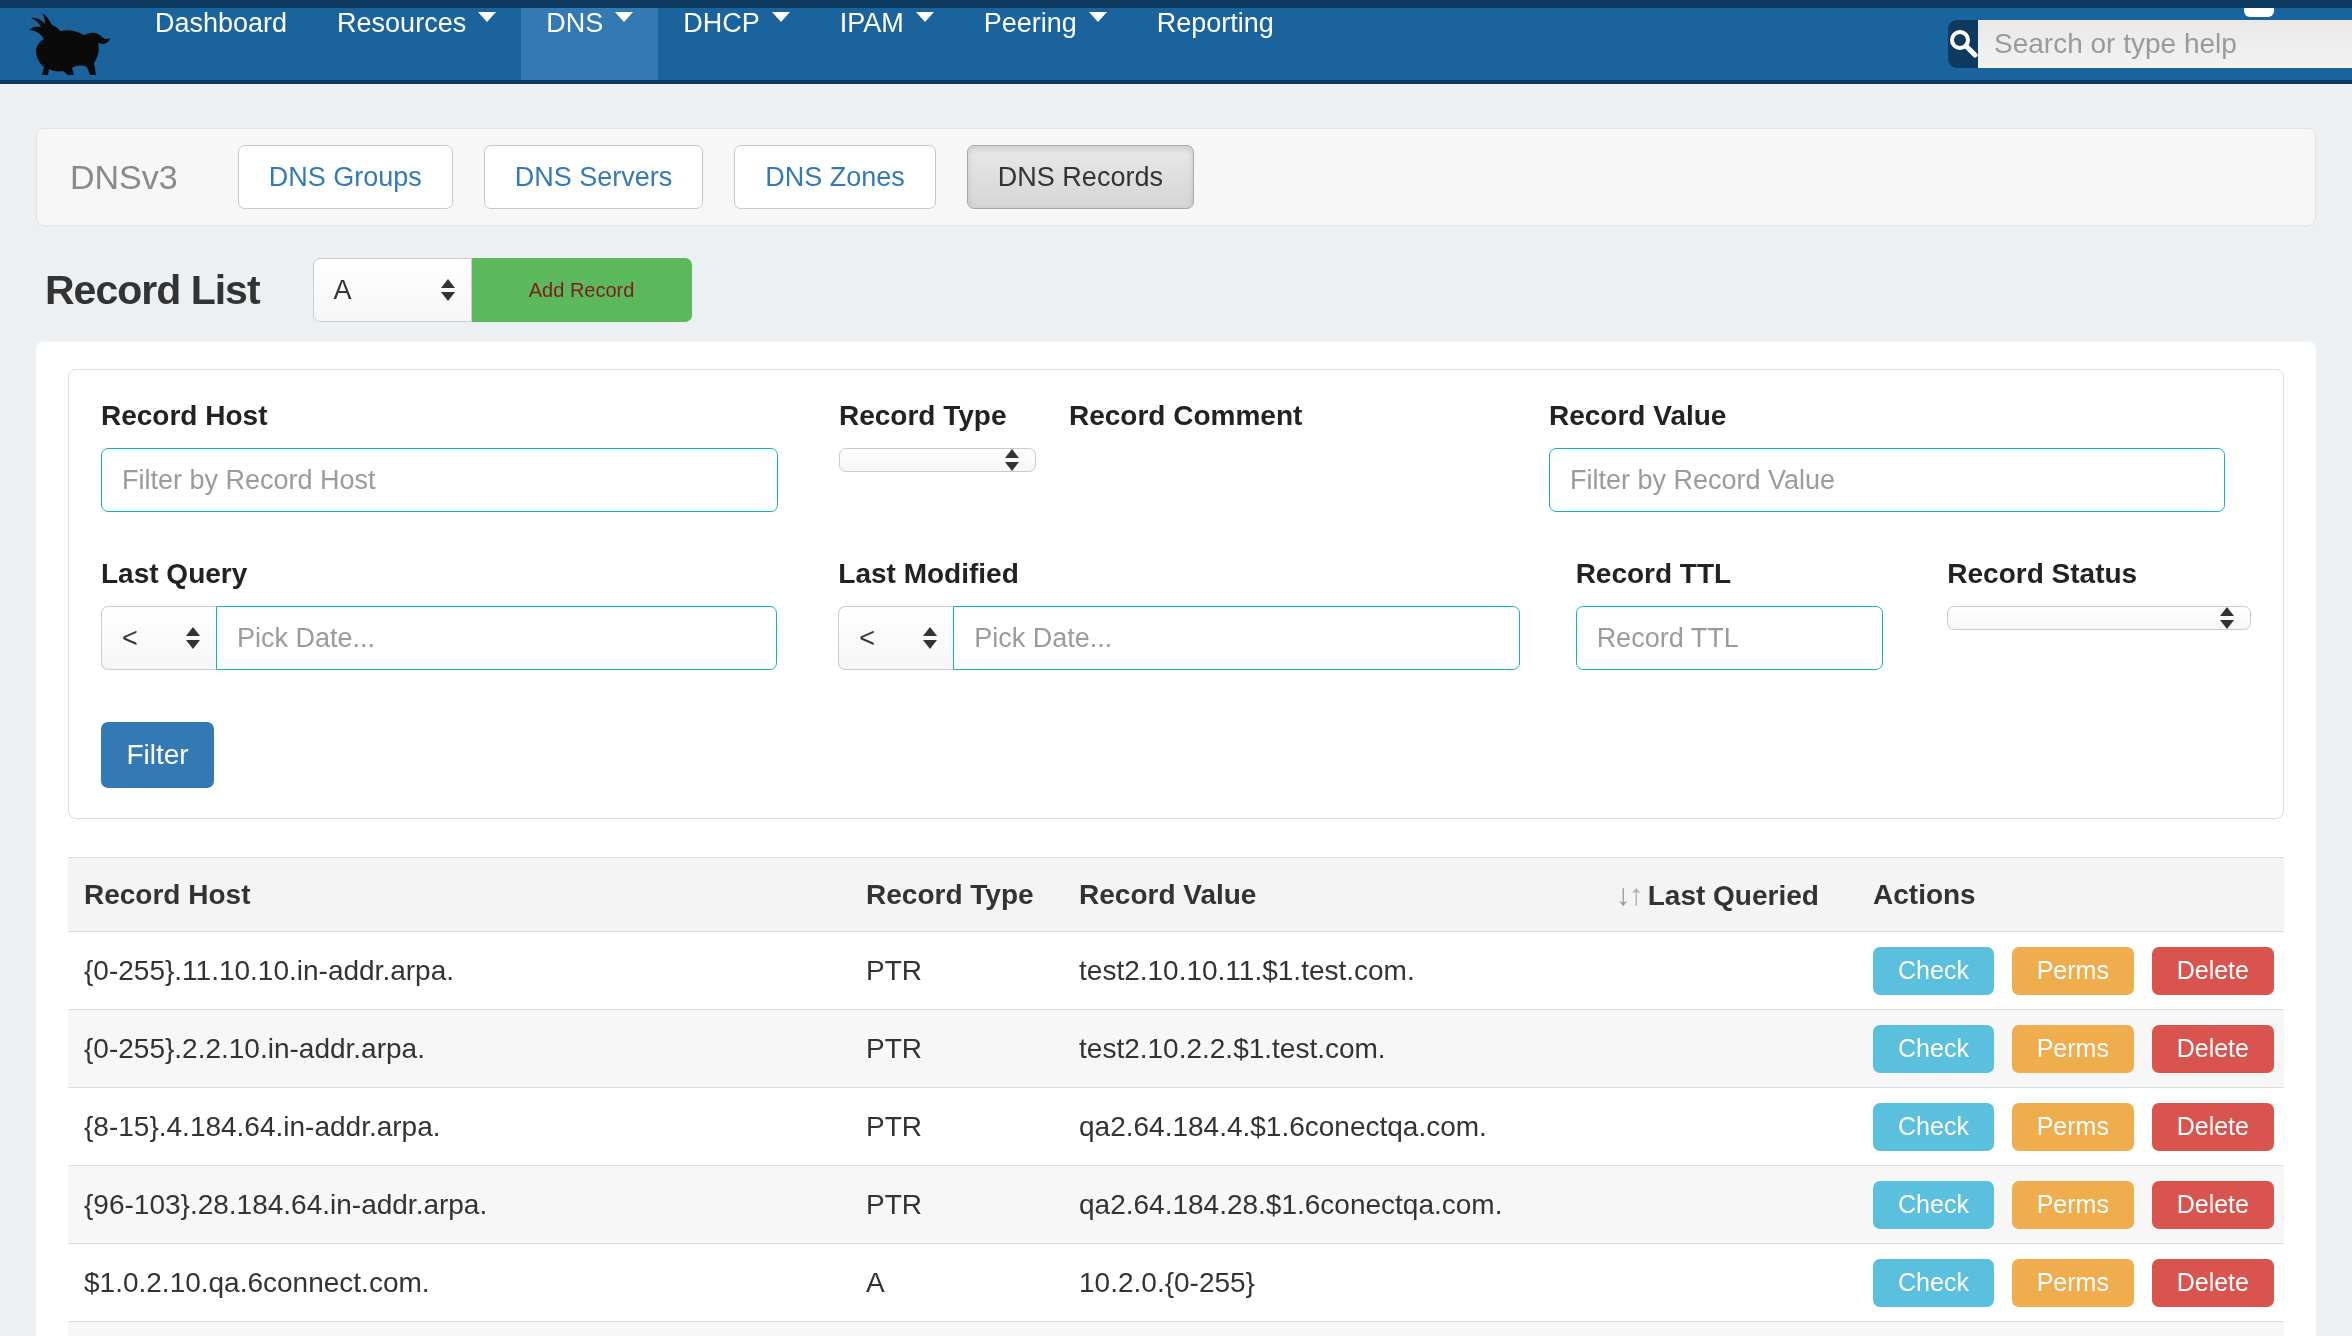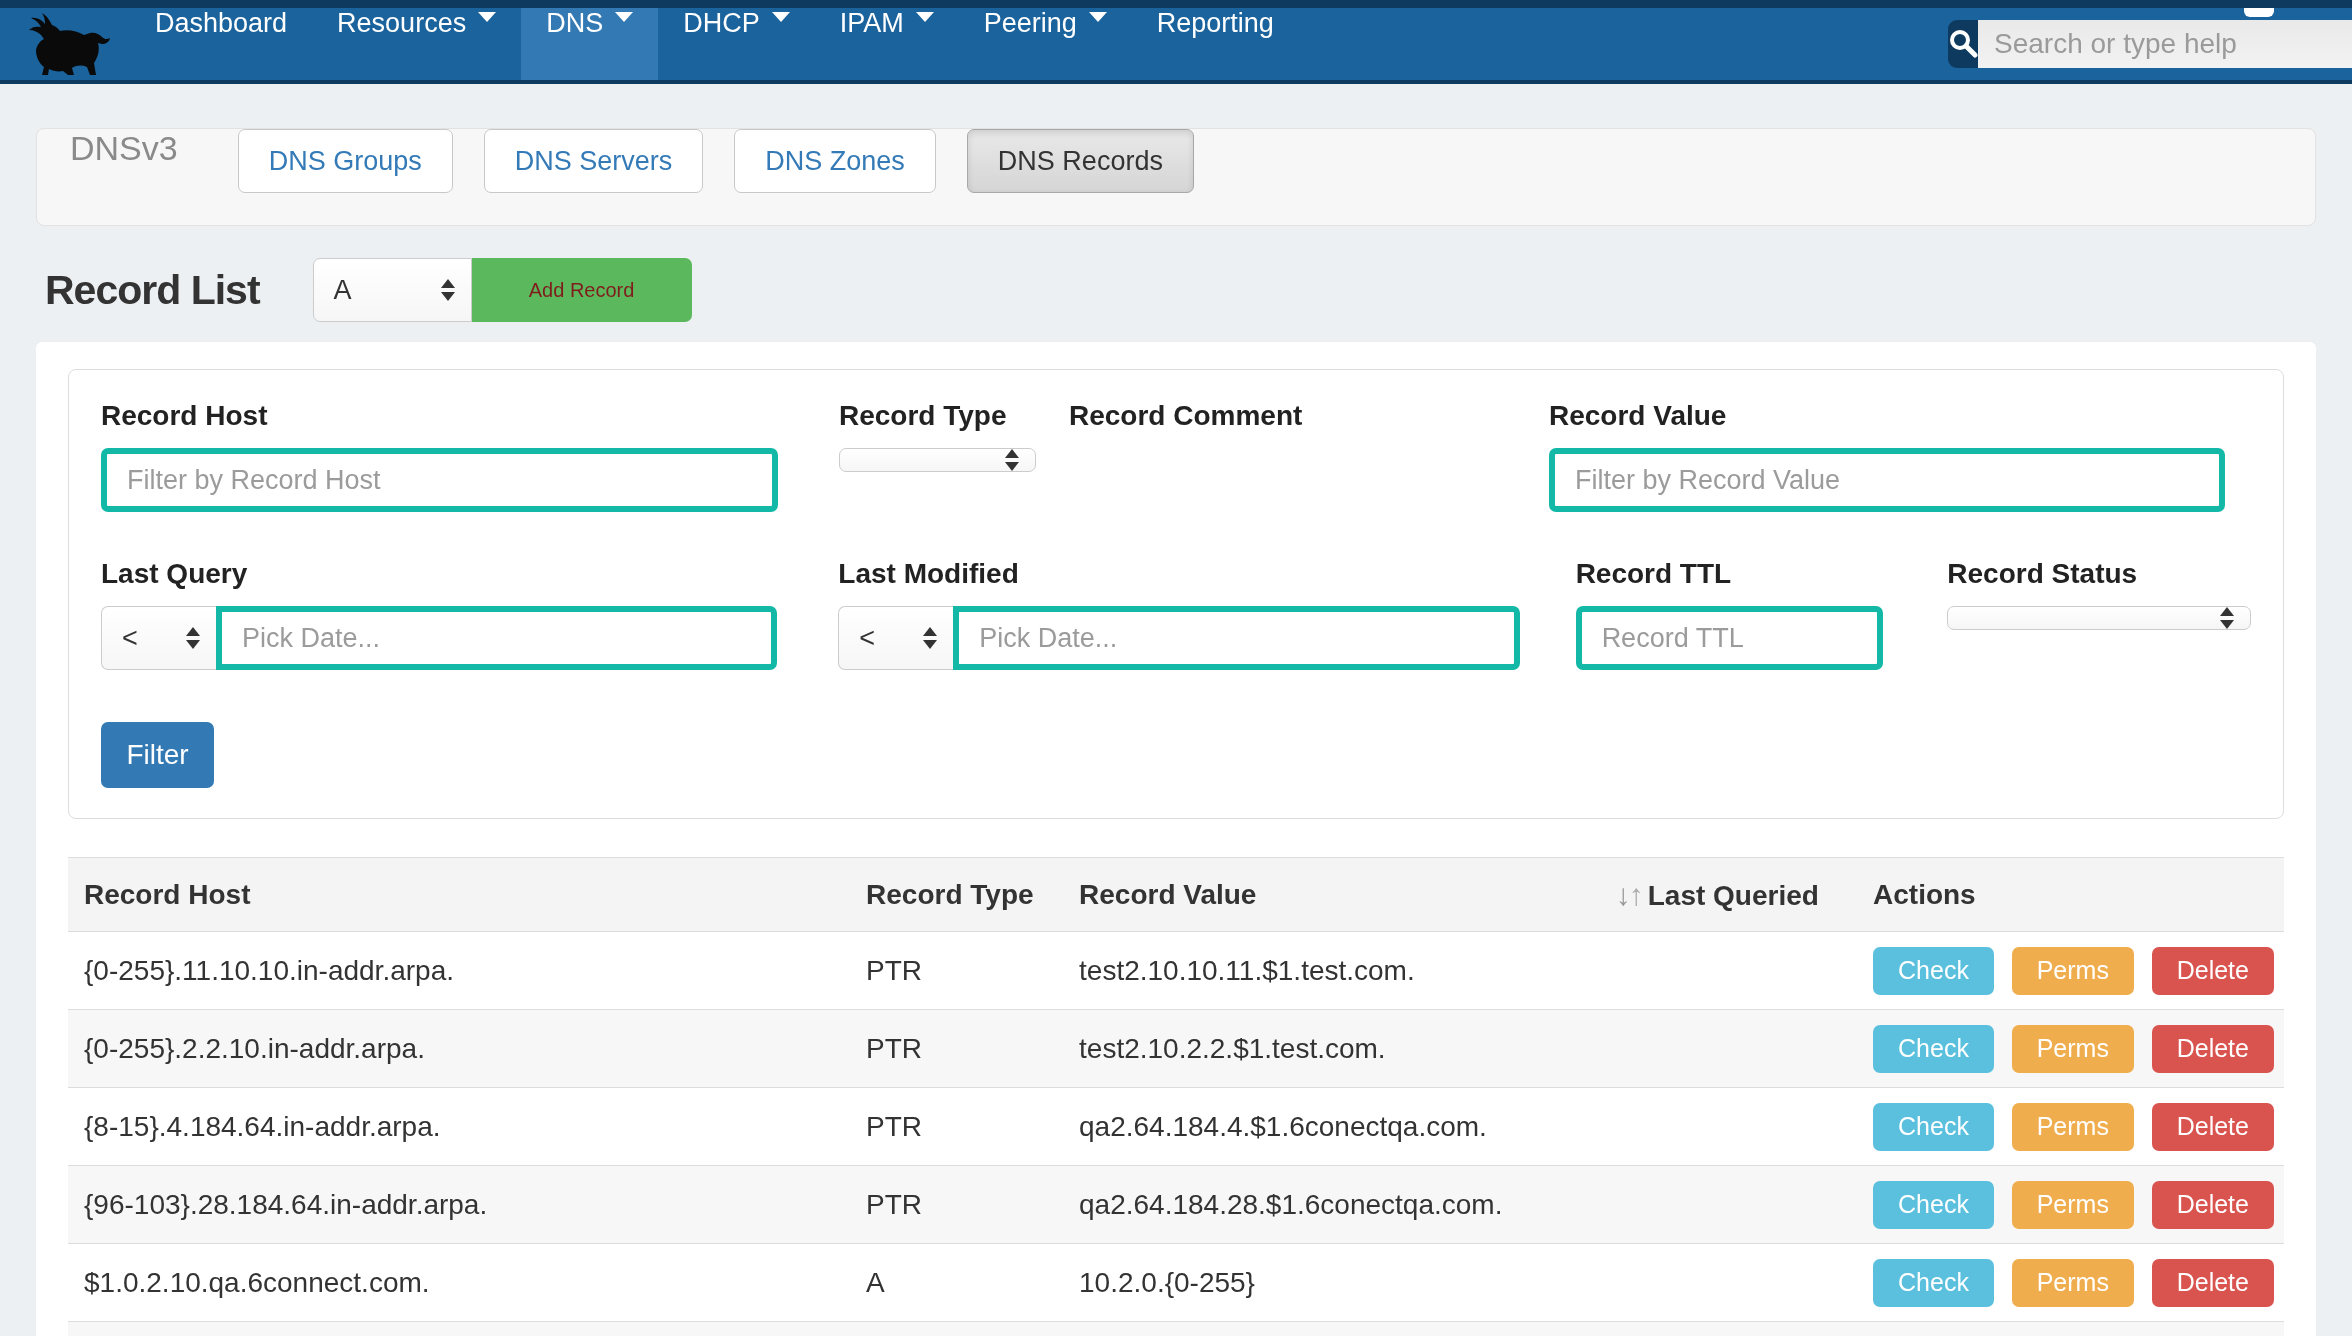--- a/index.html
+++ b/index.html
@@ -51,21 +51,21 @@
   .top-cut {
     position:absolute; top:0; left:2244px; width:30px; height:9px;
     background:#fff; border-radius:0 0 6px 6px;
   }
 
   
   .dnsv3-panel {
     margin:44px 36px 0 36px; height:98px;
     background:var(--panel_bg,#f7f7f7);
     border:1px solid #e2e2e2; border-radius:8px;
-    display:flex; padding-left:33px;
+    display:flex; align-items:center; padding-left:33px;
   }
   .dnsv3-title { font-size:34px; color:#8a8a8a; margin-right:60px; }
   .subtabs { display:flex; gap:31px; }
   .subtab {
     height:64px; padding:0 30px; font-size:27px;
     background:#fff; border:1px solid #c8c8c8; border-radius:7px;
     color:var(--link_blue,#337ab7); cursor:pointer;
     font-family:"Liberation Sans","DejaVu Sans",sans-serif;
   }
   .subtab.active {
@@ -100,21 +100,21 @@
     border-radius:6px 6px 0 0; padding:27px 32px 0 32px;
     min-height:978px;
   }
   .filter-card { border:1px solid #ddd; border-radius:8px; padding:30px 32px 30px 32px; }
   .f-row { display:flex; }
   .f-row + .f-row { margin-top:46px; }
   .f-group { display:flex; flex-direction:column; }
   .f-label { font-size:28px; font-weight:bold; color:#222; margin-bottom:16px; }
   .f-control-row { display:flex; height:64px; }
   .f-input {
-    border:6px solid #14b8a6; border-radius:7px; height:64px;
+    border:1px solid #14b8a6; border-radius:7px; height:64px;
     font-size:27px; color:#555; padding:0 20px; outline:none; width:100%;
     font-family:"Liberation Sans","DejaVu Sans",sans-serif;
   }
   .f-input::placeholder { color:#9b9b9b; }
   .op-select { width:115px; border-radius:7px 0 0 7px; border-right:none; flex:none; }
   .date-input { border-radius:0 7px 7px 0; }
   .g-host { width:677px; }
   .g-type { width:197px; margin-left:61px; }
   .g-comment { width:424px; margin-left:33px; }
   .g-value { width:676px; margin-left:56px; }

